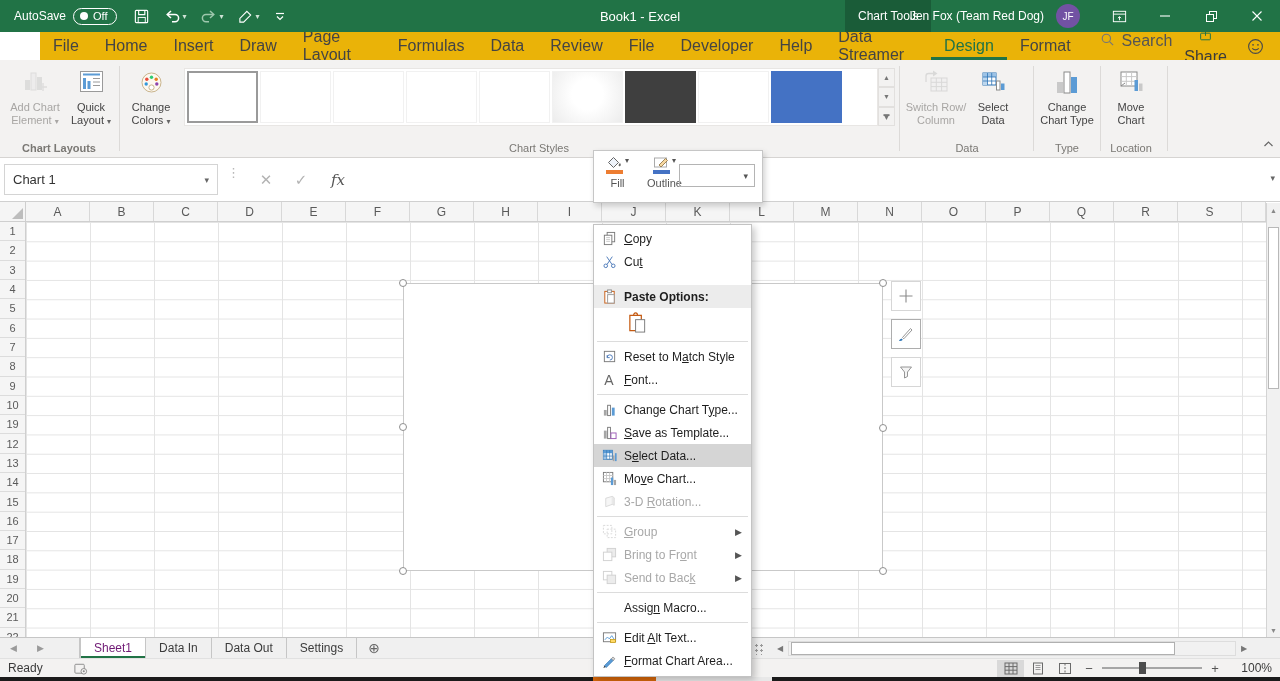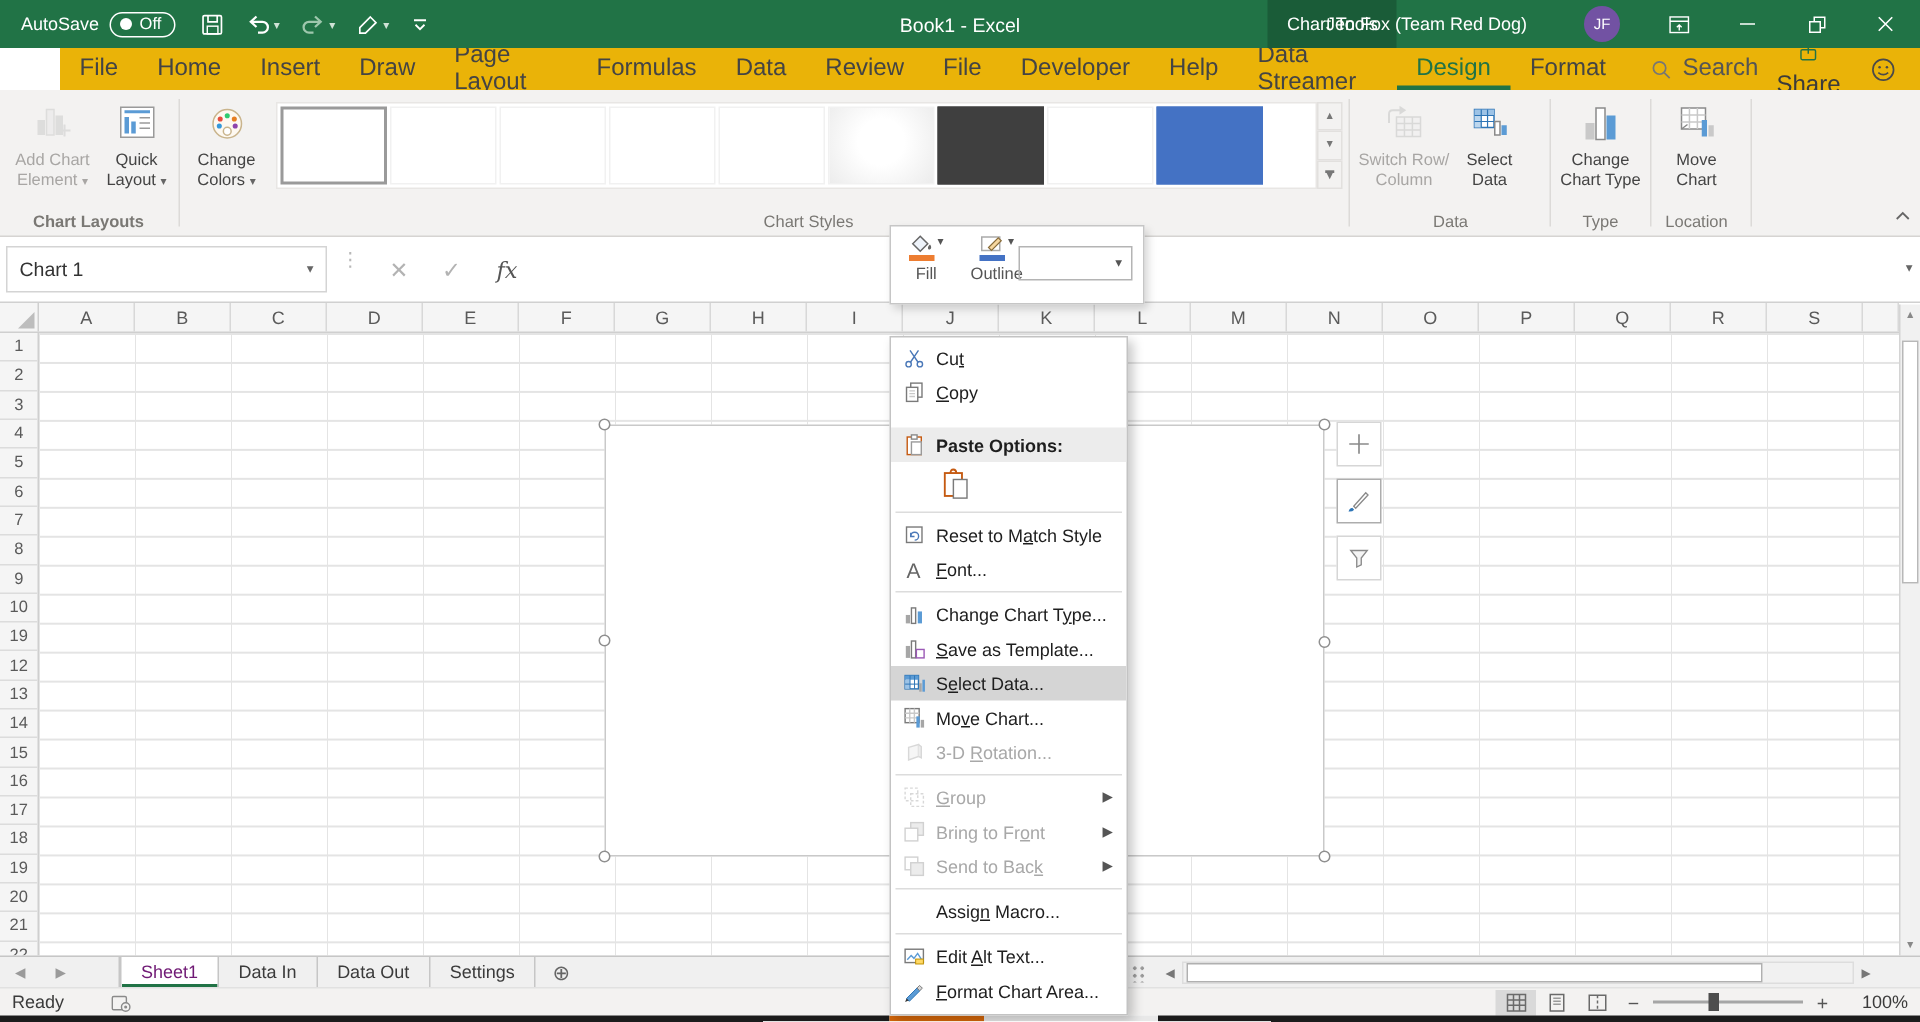--- a/index.html
+++ b/index.html
@@ -13,28 +13,28 @@
   .autosave { display:flex; align-items:center; margin-left:14px; font-size:12px; }
   .pill { display:flex; align-items:center; gap:5px; border:1px solid #fff; border-radius:9px; height:17px; padding:0 8px 0 6px; margin-left:7px; font-size:11px; }
   .pill .dot { width:8px; height:8px; background:#fff; border-radius:50%; }
   .qat { display:flex; align-items:center; margin-left:16px; gap:14px; }
   .qbtn { display:flex; align-items:center; gap:3px; }
   .caret-sm { font-size:8px; color:#cfe3d6; }
   .title-center { position:absolute; left:440px; width:400px; text-align:center; font-size:13px; pointer-events:none; }
   .charttools { position:absolute; left:845px; top:0; height:32px; background:#1A5C38; display:flex; align-items:center; padding:0 13px; font-size:12px; }
   .tb-right { position:absolute; right:0; top:0; height:32px; display:flex; align-items:center; }
   .username { font-size:12px; margin-right:12px; }
-  .avatar { width:24px; height:24px; border-radius:50%; background:#7252A3; color:#fff; font-size:10px; display:flex; align-items:center; justify-content:center; margin-right:16px;margin-left:26px; }
+  .avatar { width:24px; height:24px; border-radius:50%; background:#7252A3; color:#fff; font-size:10px; display:flex; align-items:center; justify-content:center; margin-right:16px; }
   .winbtn { width:46px; height:32px; display:flex; align-items:center; justify-content:center; }
 
   
   .tabrow { position:absolute; top:32px; left:0; right:0; height:28px; background:#eab308; display:flex; align-items:stretch; font-size:16px; color:#444;margin-left:40px; }
   .rtab { padding:0 13px; display:flex; align-items:center; }
   .rtab.active { color:#217346; box-shadow:inset 0 -3px 0 #217346; }
-  .searchbox { display:flex; align-items:center; gap:7px; color:#555; margin-left:16px; }
+  .searchbox { display:flex; gap:7px; color:#555; margin-left:16px; }
   .tr-right { margin-left:auto; display:flex; align-items:center; }
   .share { display:flex; align-items:center; gap:6px; padding:0 12px; color:#3b3b3b;flex-direction:column; }
   .smiley { margin:0 16px 0 8px; }
 
   
   .ribbon { position:absolute; top:60px; left:0; right:0; height:98px; background:#F3F2F1; border-bottom:1px solid #D6D4D2; }
   .grp-label { position:absolute; bottom:3px; font-size:11px; color:#7A7874; text-align:center; }
   .rdiv { position:absolute; top:6px; bottom:6px; width:1px; background:#DCDAD8; }
   .bigbtn { position:absolute; top:5px; display:flex; flex-direction:column; align-items:center; font-size:11px; color:#444; line-height:13px; text-align:center; }
   .bigbtn .bicon { height:34px; display:flex; align-items:center; justify-content:center; margin-bottom:2px; }
@@ -576,36 +576,36 @@
     </span>
     <span class="mtb-combo">
         <span class="cmb-caret">▾</span>
       </span>
   </div>
 
   <div class="cmenu" id="context-menu">
       <div class="mitem">
         <span class="mi">
           <svg width="15" height="15" viewBox="0 0 16 16">
+            <rect x="5.5" y="1.5" width="8" height="10" fill="#fff" stroke="#7A7A7A"></rect>
+            <rect x="2.5" y="4.5" width="8" height="10" fill="#fff" stroke="#7A7A7A"></rect>
+            <path d="M4.5 7 h4 M4.5 9 h4 M4.5 11 h4" stroke="#C9C9C9"></path>
+          </svg>
+        </span>
+        <span class="ml"><u>C</u>opy</span>
+      </div>
+      <div class="mitem">
+        <span class="mi">
+          <svg width="15" height="15" viewBox="0 0 16 16">
             <circle cx="4" cy="12.6" r="1.9" fill="none" stroke="#4A78B8"></circle>
             <circle cx="12" cy="12.6" r="1.9" fill="none" stroke="#4A78B8"></circle>
             <path d="M5.3 11.2 L11 2.8 M10.7 11.2 L5 2.8" stroke="#4A78B8"></path>
           </svg>
         </span>
         <span class="ml">Cu<u>t</u></span>
-      </div>
-      <div class="mitem">
-        <span class="mi">
-          <svg width="15" height="15" viewBox="0 0 16 16">
-            <rect x="5.5" y="1.5" width="8" height="10" fill="#fff" stroke="#7A7A7A"></rect>
-            <rect x="2.5" y="4.5" width="8" height="10" fill="#fff" stroke="#7A7A7A"></rect>
-            <path d="M4.5 7 h4 M4.5 9 h4 M4.5 11 h4" stroke="#C9C9C9"></path>
-          </svg>
-        </span>
-        <span class="ml"><u>C</u>opy</span>
       </div>
       <div class="mitem boldrow">
         <span class="mi">
           <svg width="15" height="15" viewBox="0 0 16 16">
             <rect x="3" y="2.5" width="10" height="12.5" fill="#fff" stroke="#C55A11"></rect>
             <rect x="6" y="1" width="4" height="3" fill="#fff" stroke="#8A8A8A"></rect>
             <rect x="6" y="6" width="7" height="9" fill="#fff" stroke="#9A9A9A"></rect>
           </svg>
         </span>
         <span class="ml">Paste Options:</span>

